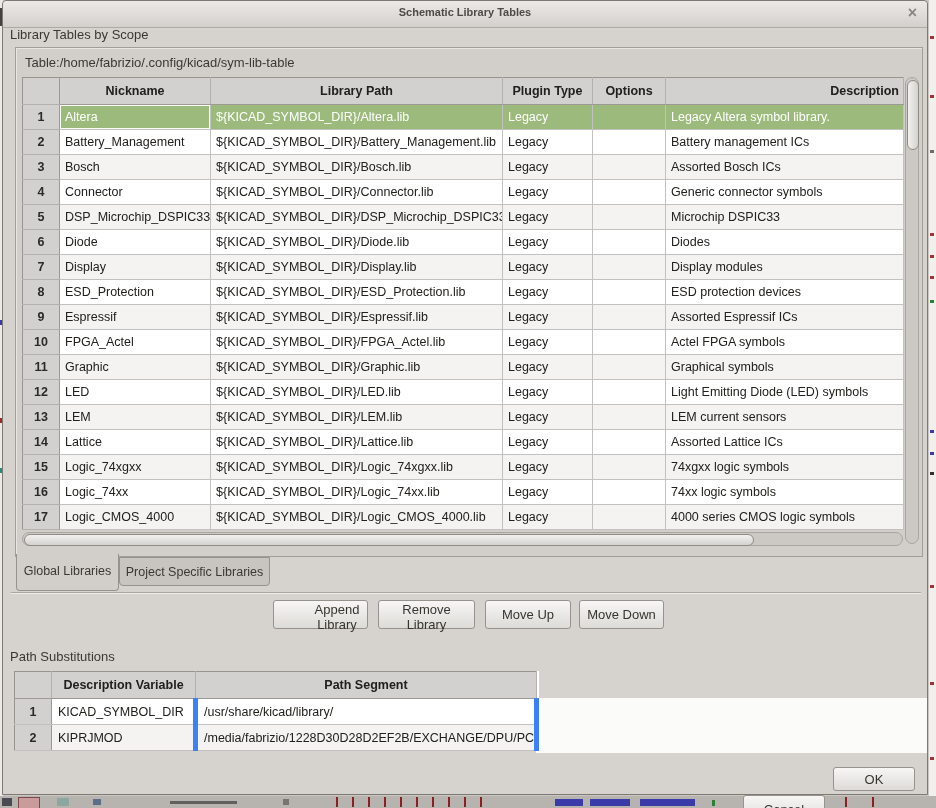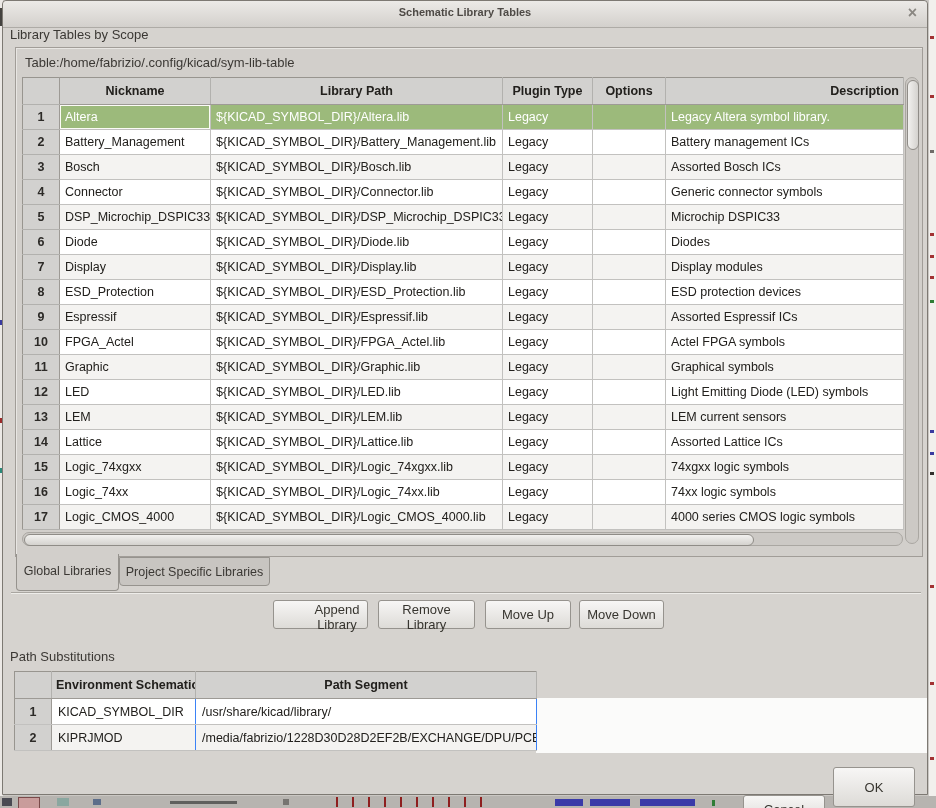--- a/index.html
+++ b/index.html
@@ -69,30 +69,30 @@
 
   
   button{font-family:"Liberation Sans",sans-serif;}
   .btn{position:absolute;height:29px;font-size:13px;color:#37352f;
        background:linear-gradient(#f7f6f5,#dddbd7);border:1px solid #96938e;border-radius:3px;}
   .btn.b1{left:270px;top:599px;width:95px;padding-left:39px;}
   .btn.b2{left:375px;top:599px;width:97px;}
   .btn.b3{left:482px;top:599px;width:86px;}
   .btn.b4{left:576px;top:599px;width:85px;}
   .btn.cancel{left:740px;top:766px;width:82px;height:28px;margin-top:28px;}
-  .btn.ok{left:830px;top:766px;width:82px;height:40px;}
+  .btn.ok{left:830px;top:766px;width:82px;height:24px;}
 
   .path-label{position:absolute;left:7px;top:648px;font-size:13px;color:#3b3834;}
   .path-bg{position:absolute;left:533px;top:697px;width:391px;height:55px;background:#fbfbfa;}
 
   
   table.pgrid{position:absolute;left:11px;top:670px;border-collapse:collapse;table-layout:fixed;
               width:522px;font-size:12.5px;color:#22201d;background:#fff;border:1px solid #98958f;}
   table.pgrid th,table.pgrid td{overflow:hidden;white-space:nowrap;box-sizing:border-box;
-              border-right:1px solid #3b82f6;border-bottom:1px solid #c2c1bf;height:26px;
+              border-right:5px solid #3b82f6;border-bottom:1px solid #c2c1bf;height:26px;
               padding:0 0 0 6px;text-align:left;font-weight:normal;}
   table.pgrid thead th{background:#d2d1cf;font-weight:bold;text-align:center;height:27px;
               border-right:1px solid #b2b1ae;border-bottom:1px solid #9d9a95;padding:0 4px;}
   table.pgrid tbody th{background:#d2d1cf;font-weight:bold;text-align:center;padding:0;
               border-right:1px solid #9d9a95;color:#2c2a27;}
   table.pgrid tbody tr:nth-child(even) td{background:#f4f3f1;}
 </style>
 </head>
 <body>
 
@@ -341,21 +341,21 @@
 
     <table class="pgrid">
       <colgroup>
         <col style="width:37px">
           <col style="width:144px">
           <col style="width:341px">
       </colgroup>
       <thead>
         <tr>
           <th></th>
-          <th>Environment Schematic</th>
+          <th>Description Variable</th>
           <th>Path Segment</th>
         </tr>
       </thead>
       <tbody>
           <tr>
             <th>1</th>
             <td>KICAD_SYMBOL_DIR</td>
             <td>/usr/share/kicad/library/</td>
           </tr>
           <tr>

